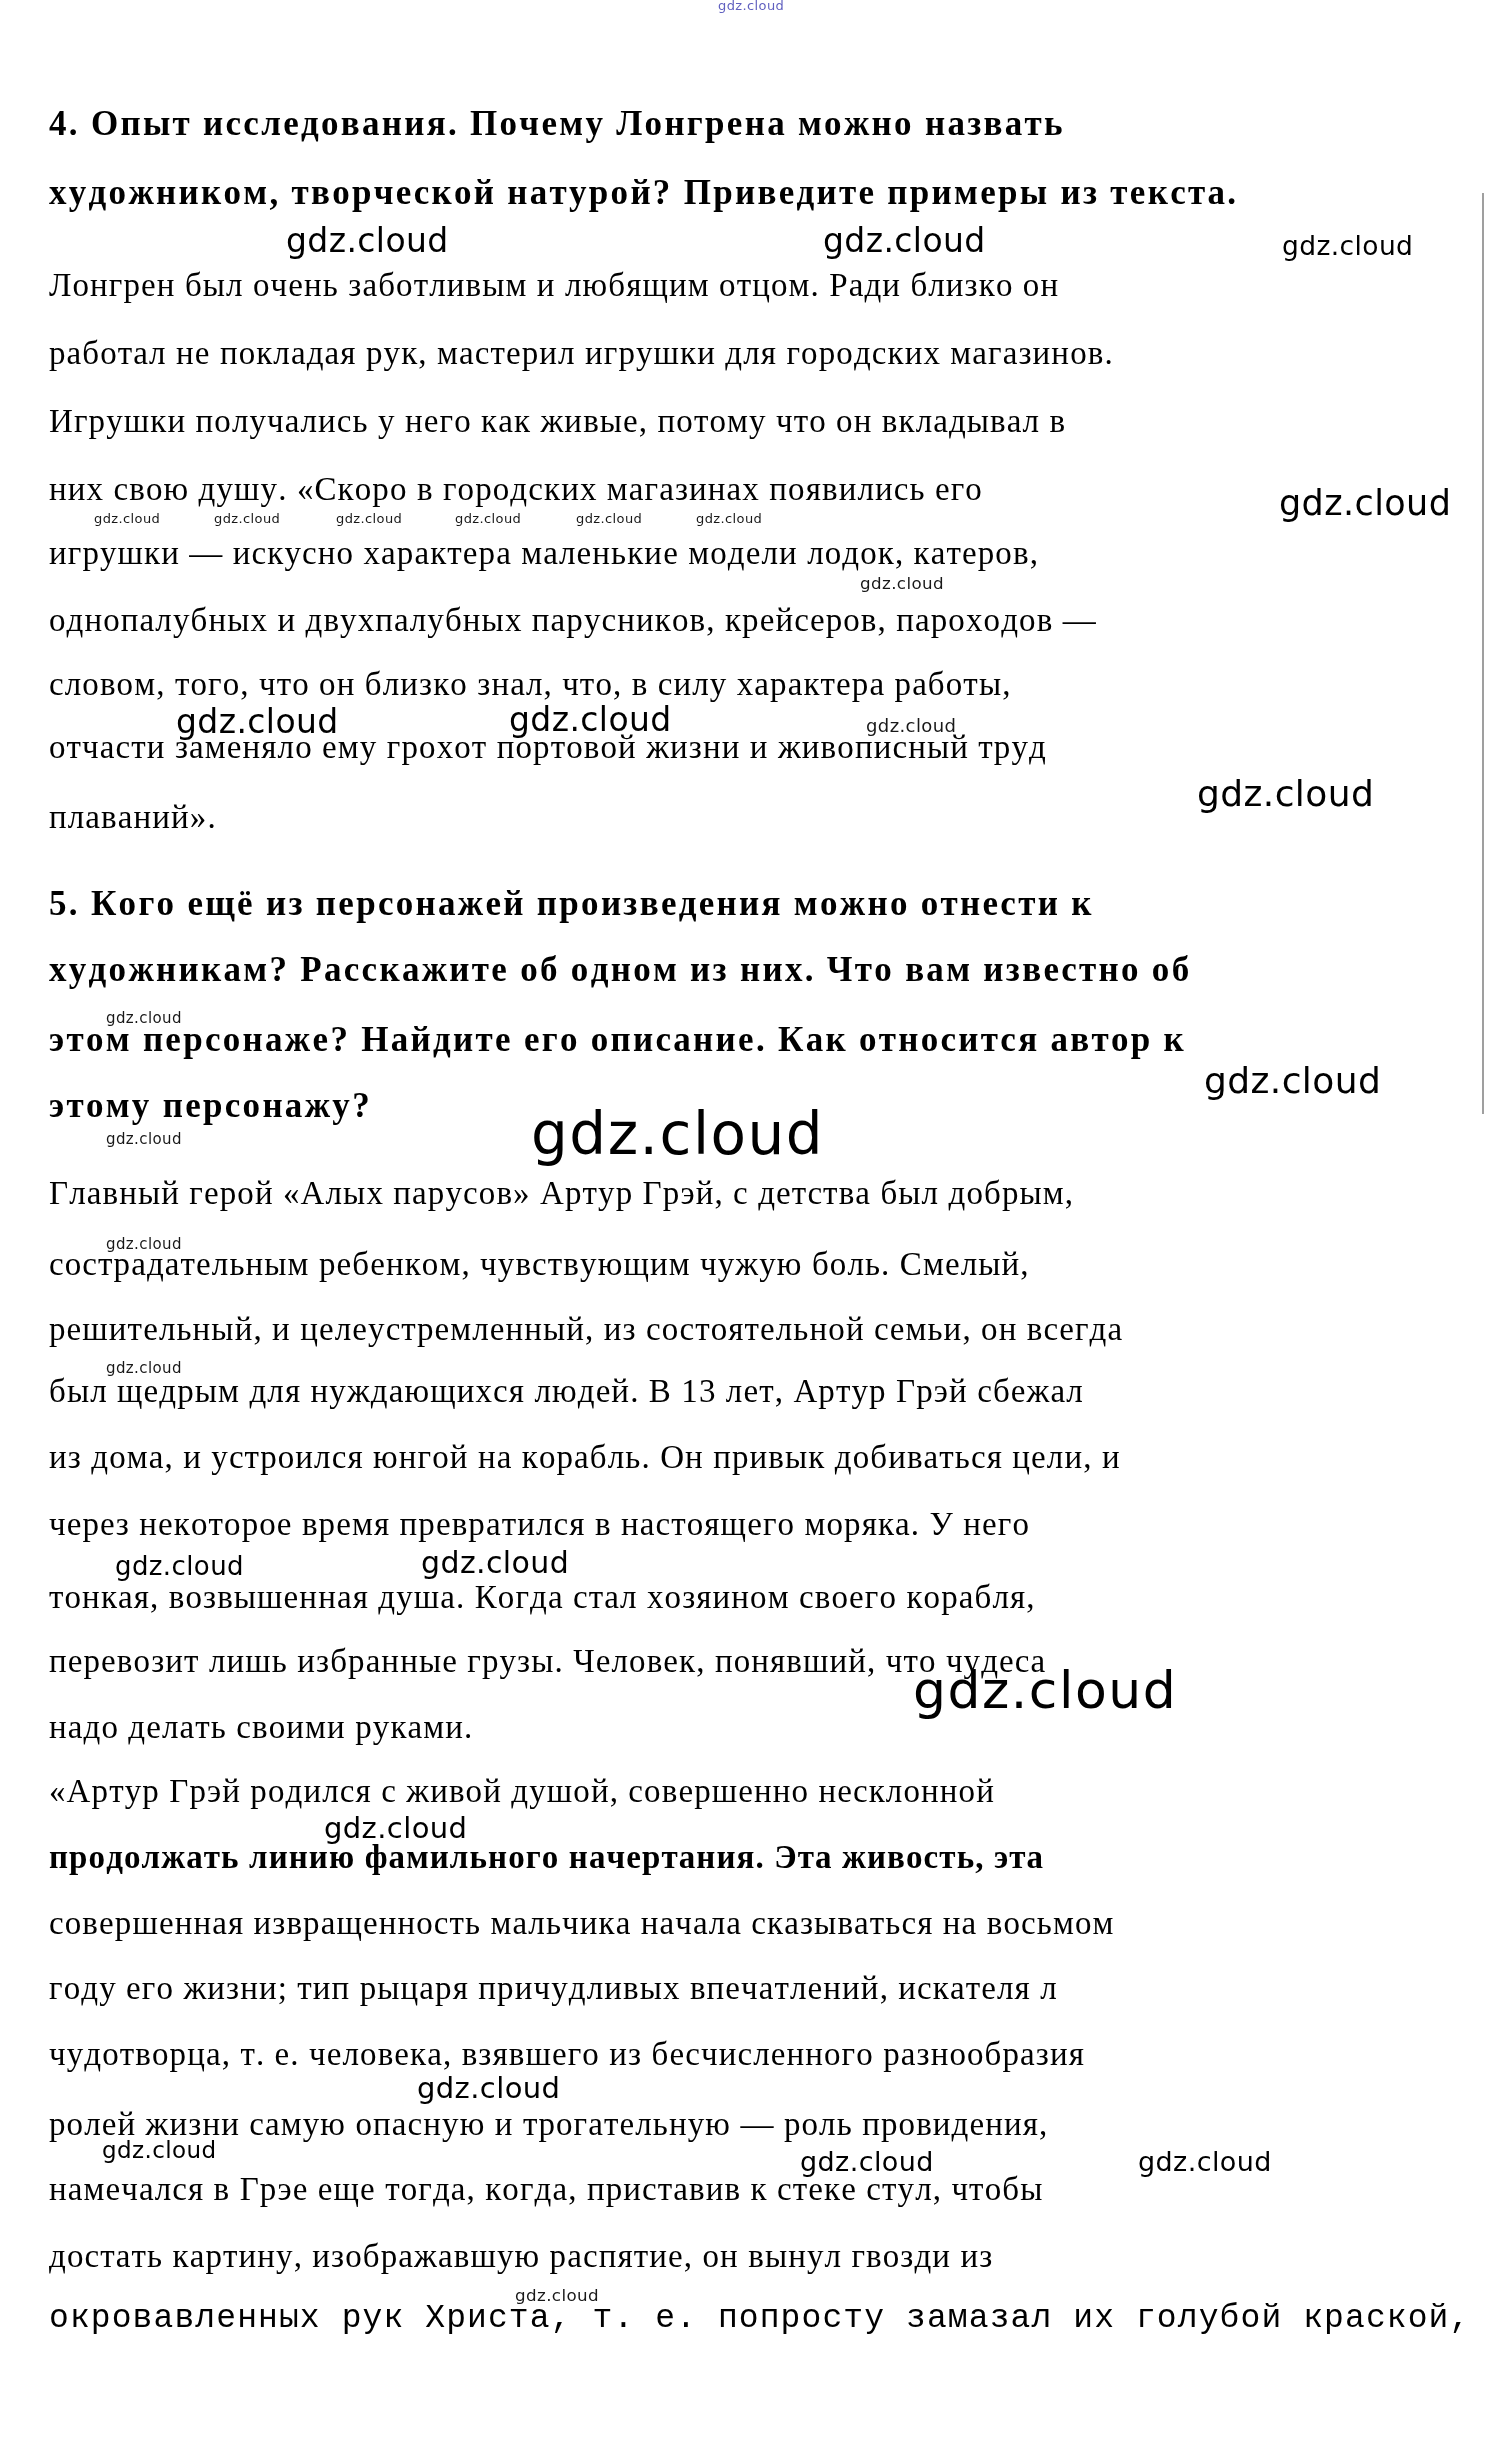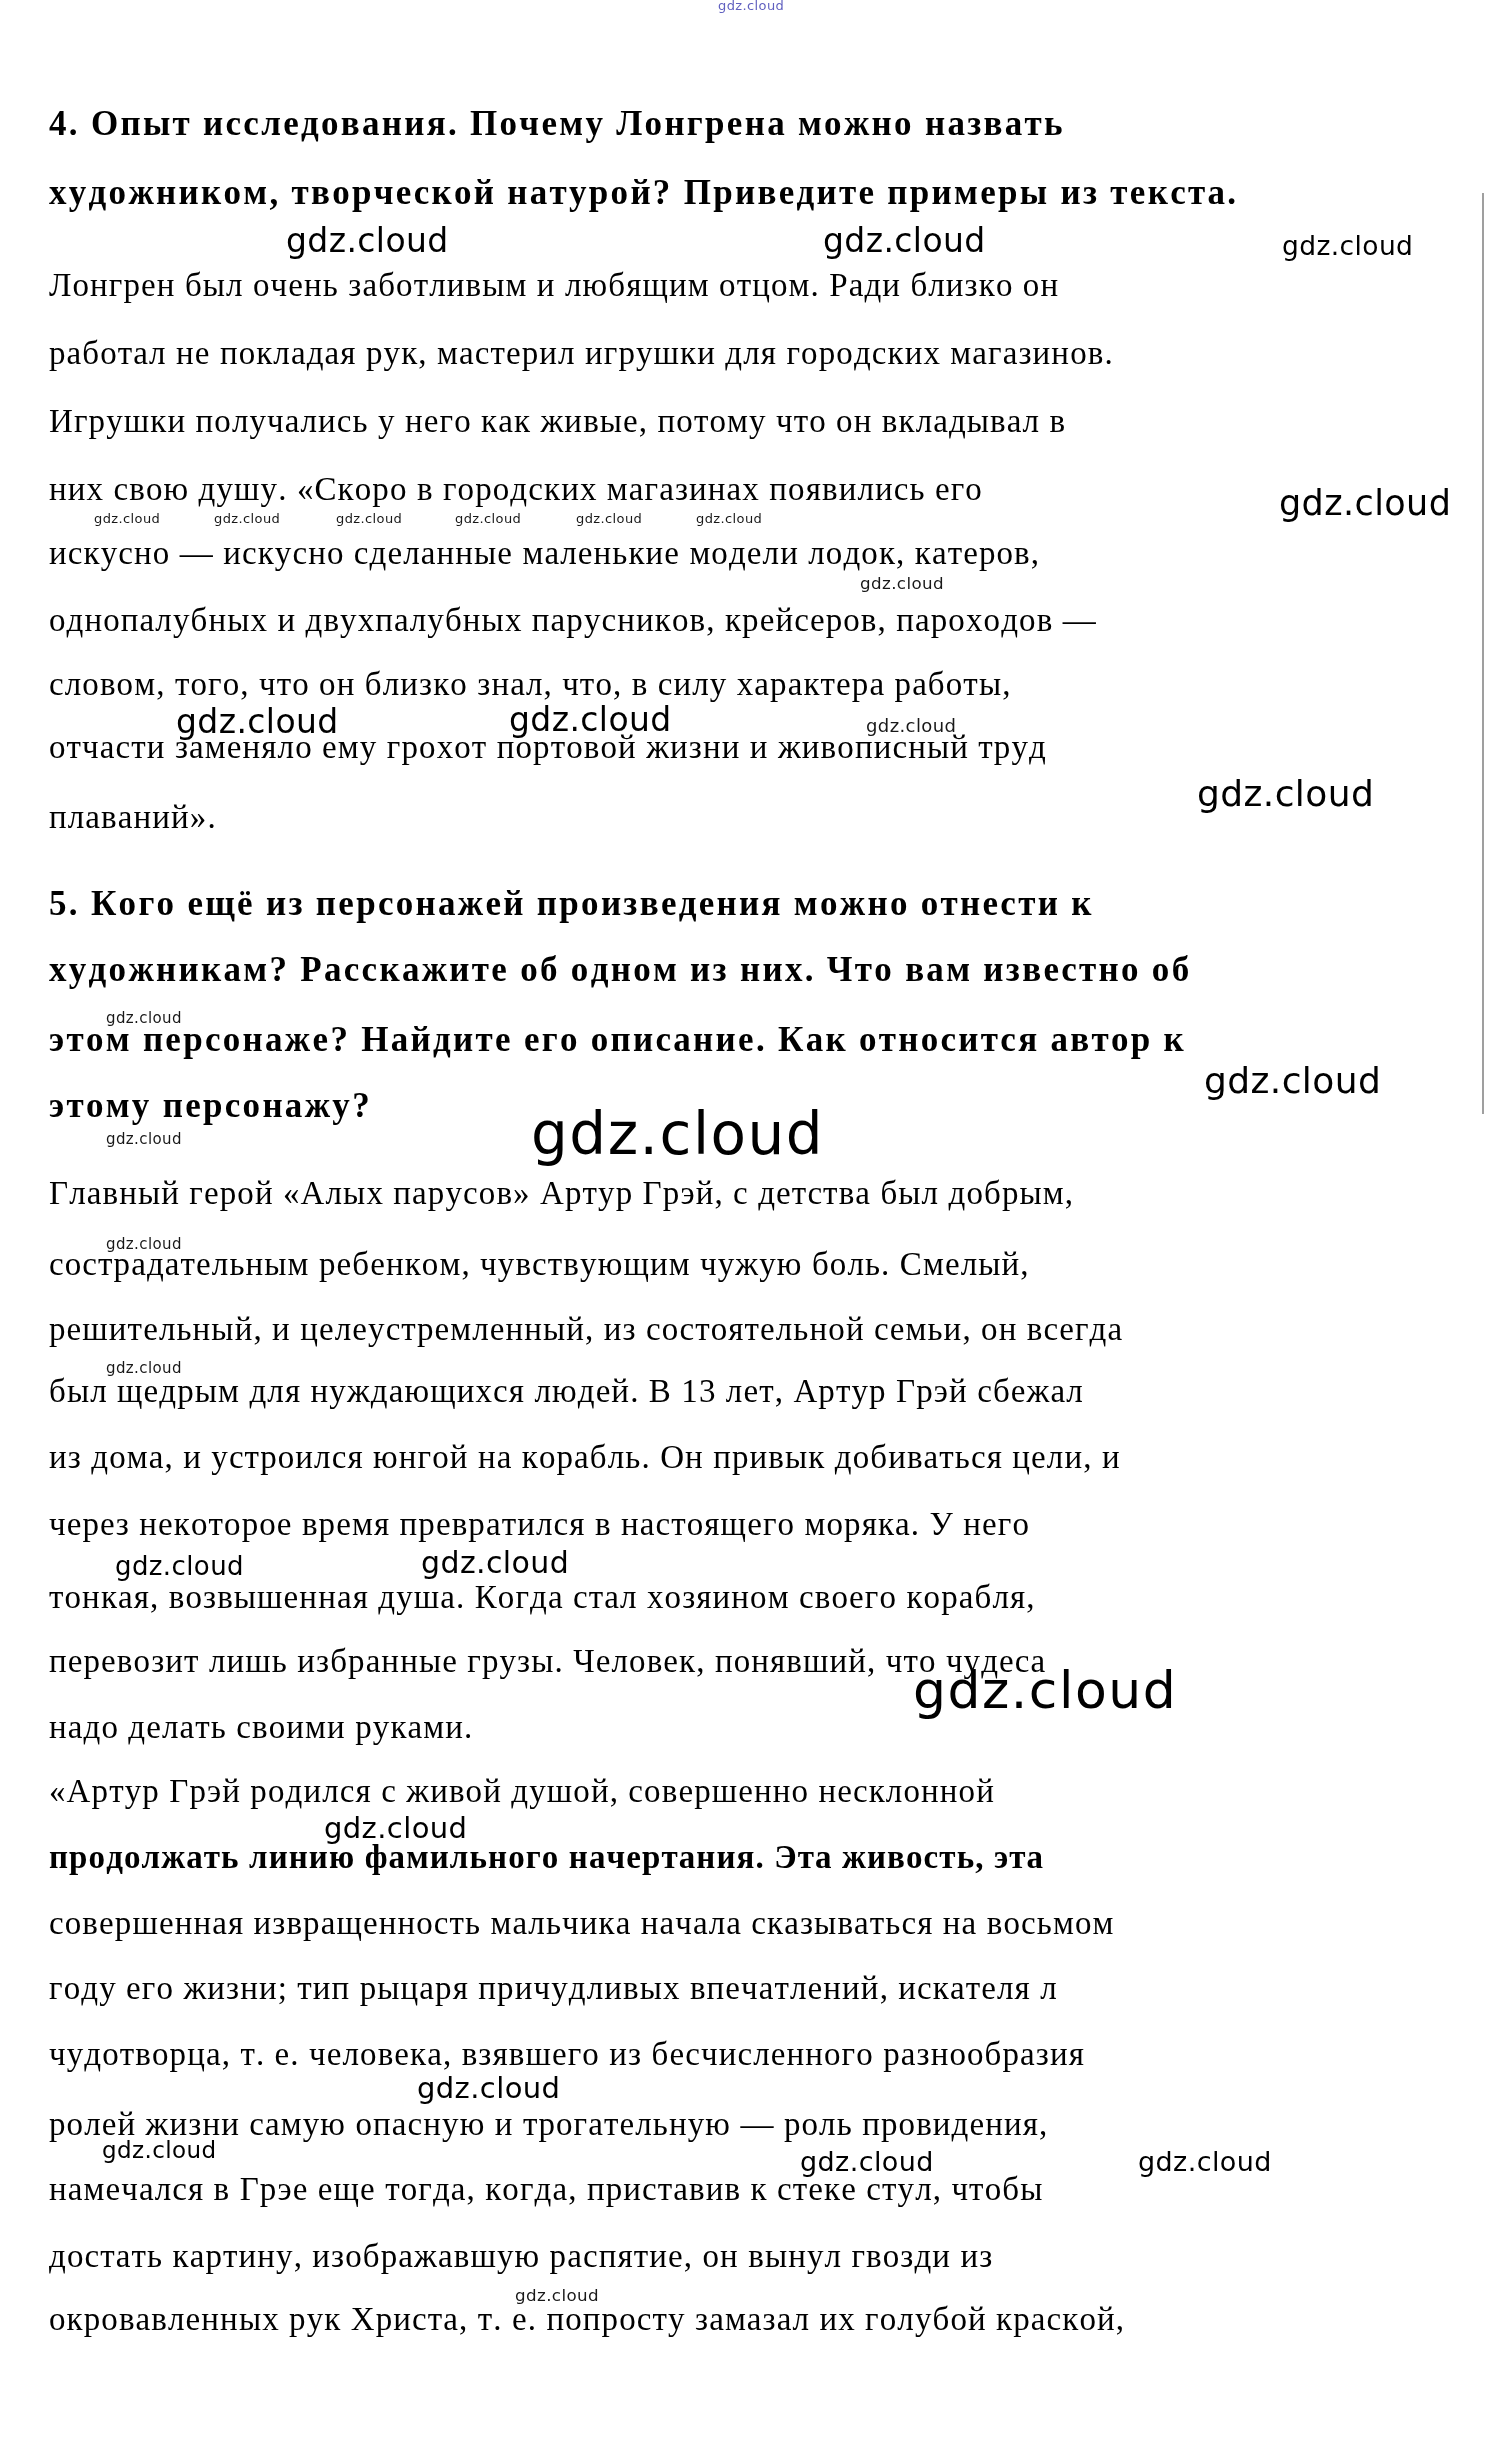--- a/index.html
+++ b/index.html
@@ -53,21 +53,21 @@
 
 <div id="page">
   <div id="scan-line"></div>
   <div id="text-layer">
       <div class="line h" style="left: 49px; top: 105px;">4. Опыт исследования. Почему Лонгрена можно назвать</div>
       <div class="line h" style="left: 49px; top: 174px;">художником, творческой натурой? Приведите примеры из текста.</div>
       <div class="line b" style="left: 49px; top: 267px;">Лонгрен был очень заботливым и любящим отцом. Ради близко он</div>
       <div class="line b" style="left: 49px; top: 335px;">работал не покладая рук, мастерил игрушки для городских магазинов.</div>
       <div class="line b" style="left: 49px; top: 403px;">Игрушки получались у него как живые, потому что он вкладывал в</div>
       <div class="line b" style="left: 49px; top: 471px;">них свою душу. «Скоро в городских магазинах появились его</div>
-      <div class="line b" style="left: 49px; top: 535px;">искусно — искусно сделанные маленькие модели лодок, катеров,</div>
+      <div class="line b" style="left: 49px; top: 535px;">игрушки — искусно характера маленькие модели лодок, катеров,</div>
       <div class="line b" style="left: 49px; top: 602px;">однопалубных и двухпалубных парусников, крейсеров, пароходов —</div>
       <div class="line b" style="left: 49px; top: 666px;">словом, того, что он близко знал, что, в силу характера работы,</div>
       <div class="line b" style="left: 49px; top: 729px;">отчасти заменяло ему грохот портовой жизни и живописный труд</div>
       <div class="line b" style="left: 49px; top: 799px;">плаваний».</div>
       <div class="line h" style="left: 49px; top: 885px;">5. Кого ещё из персонажей произведения можно отнести к</div>
       <div class="line h" style="left: 49px; top: 951px; font-family: Liberation Serif, serif;">художникам? Расскажите об одном из них. Что вам известно об</div>
       <div class="line h" style="left: 49px; top: 1021px;">этом персонаже? Найдите его описание. Как относится автор к</div>
       <div class="line h" style="left: 49px; top: 1087px;">этому персонажу?</div>
       <div class="line b" style="left: 49px; top: 1175px;">Главный герой «Алых парусов» Артур Грэй, с детства был добрым,</div>
       <div class="line b" style="left: 49px; top: 1246px;">сострадательным ребенком, чувствующим чужую боль. Смелый,</div>
@@ -79,21 +79,21 @@
       <div class="line b" style="left: 49px; top: 1643px;">перевозит лишь избранные грузы. Человек, понявший, что чудеса</div>
       <div class="line b" style="left: 49px; top: 1709px;">надо делать своими руками.</div>
       <div class="line b" style="left: 49px; top: 1773px;">«Артур Грэй родился с живой душой, совершенно несклонной</div>
       <div class="line b" style="left: 49px; top: 1839px; font-weight: bold;">продолжать линию фамильного начертания. Эта живость, эта</div>
       <div class="line b" style="left: 49px; top: 1905px;">совершенная извращенность мальчика начала сказываться на восьмом</div>
       <div class="line b" style="left: 49px; top: 1970px;">году его жизни; тип рыцаря причудливых впечатлений, искателя л</div>
       <div class="line b" style="left: 49px; top: 2036px;">чудотворца, т. е. человека, взявшего из бесчисленного разнообразия</div>
       <div class="line b" style="left: 49px; top: 2106px;">ролей жизни самую опасную и трогательную — роль провидения,</div>
       <div class="line b" style="left: 49px; top: 2171px;">намечался в Грэе еще тогда, когда, приставив к стеке стул, чтобы</div>
       <div class="line b" style="left: 49px; top: 2238px;">достать картину, изображавшую распятие, он вынул гвозди из</div>
-      <div class="line b" style="left: 49px; top: 2301px;">окровавленных рук Христа, т. е. попросту замазал их голубой краской,</div>
+      <div class="line b" style="left: 49px; top: 2301px; font-family: Liberation Mono, monospace;">окровавленных рук Христа, т. е. попросту замазал их голубой краской,</div>
     </div>
   <div id="watermark-layer">
       <div class="wm top" style="left: 718px; top: -1.5px; font-size: 13px;">gdz.cloud</div>
       <div class="wm" style="left: 286px; top: 224px; font-size: 33px;">gdz.cloud</div>
       <div class="wm" style="left: 823px; top: 224px; font-size: 33px;">gdz.cloud</div>
       <div class="wm" style="left: 1282px; top: 233px; font-size: 26.5px;">gdz.cloud</div>
       <div class="wm" style="left: 1279px; top: 486px; font-size: 35px;">gdz.cloud</div>
       <div class="wm tiny" style="left: 94px; top: 512px; font-size: 13px;">gdz.cloud</div>
       <div class="wm tiny" style="left: 214px; top: 512px; font-size: 13px;">gdz.cloud</div>
       <div class="wm tiny" style="left: 336px; top: 512px; font-size: 13px;">gdz.cloud</div>

